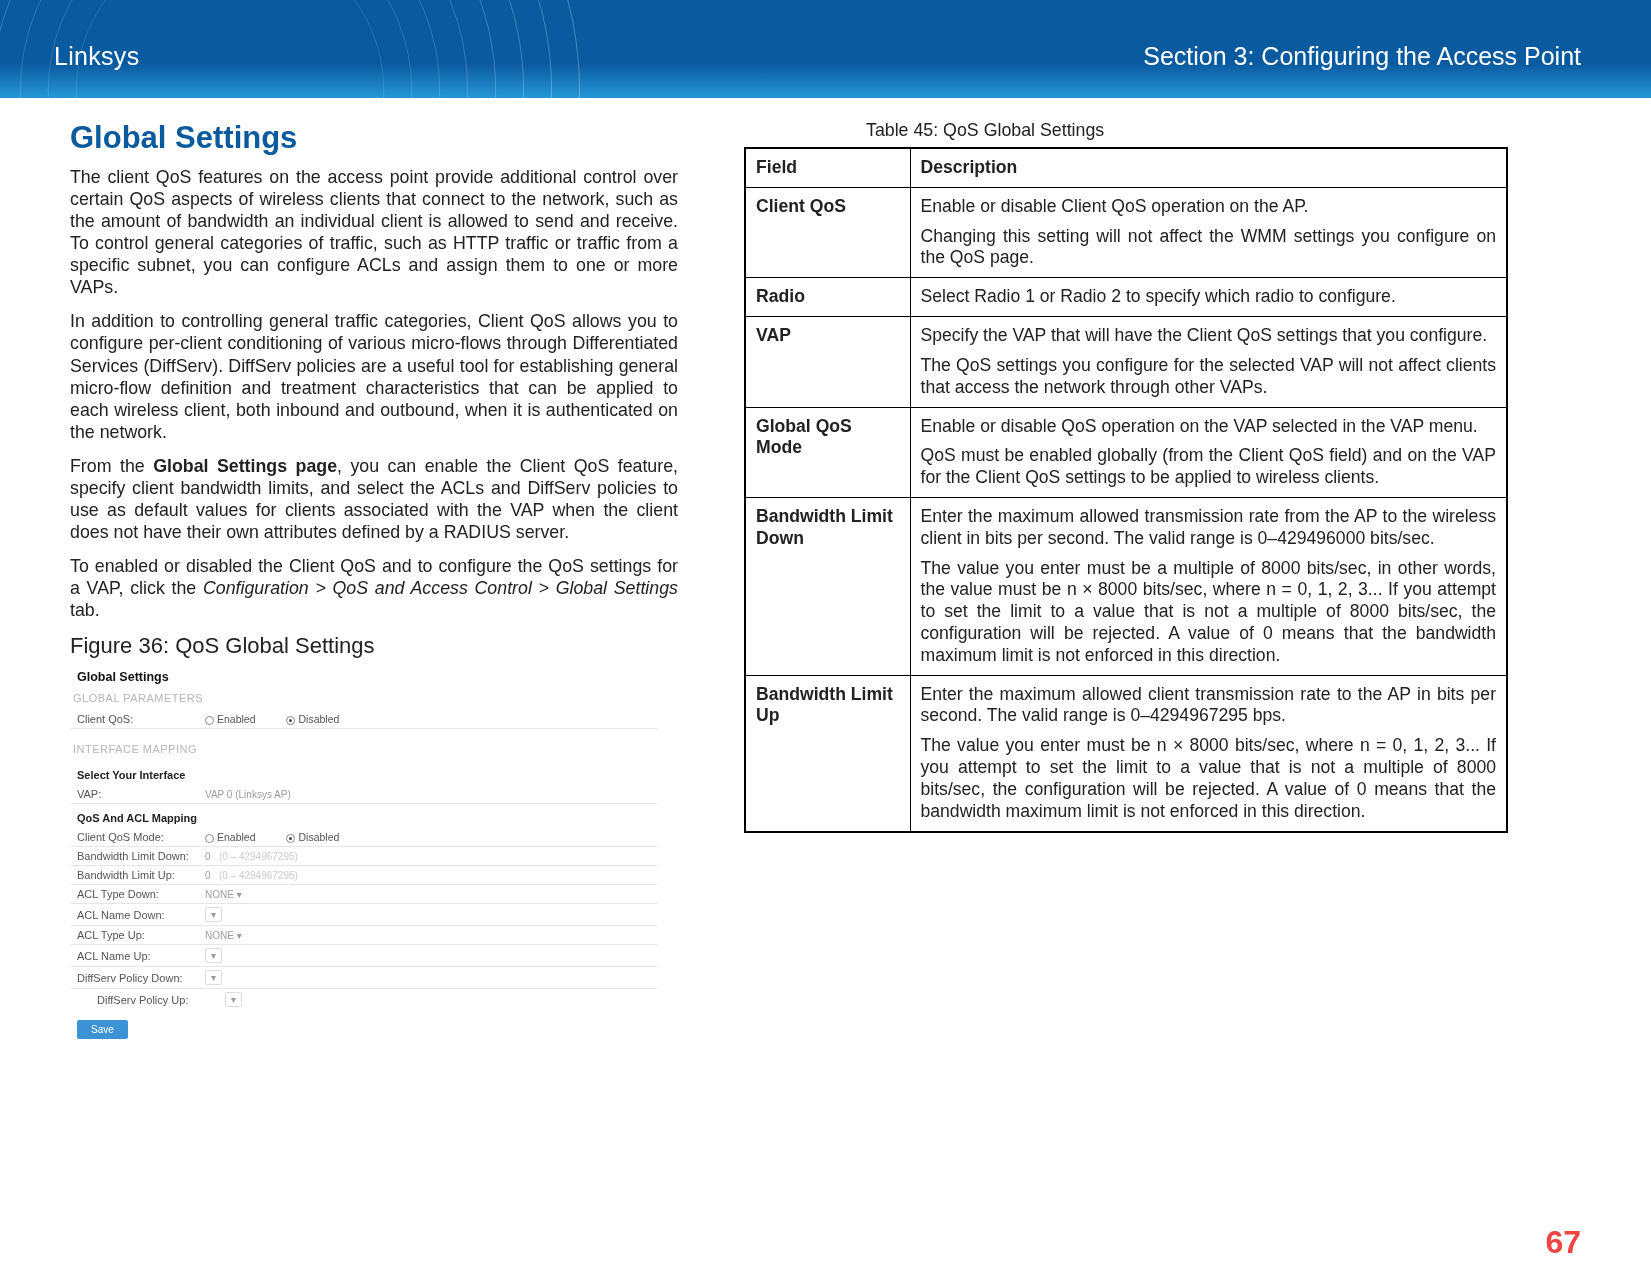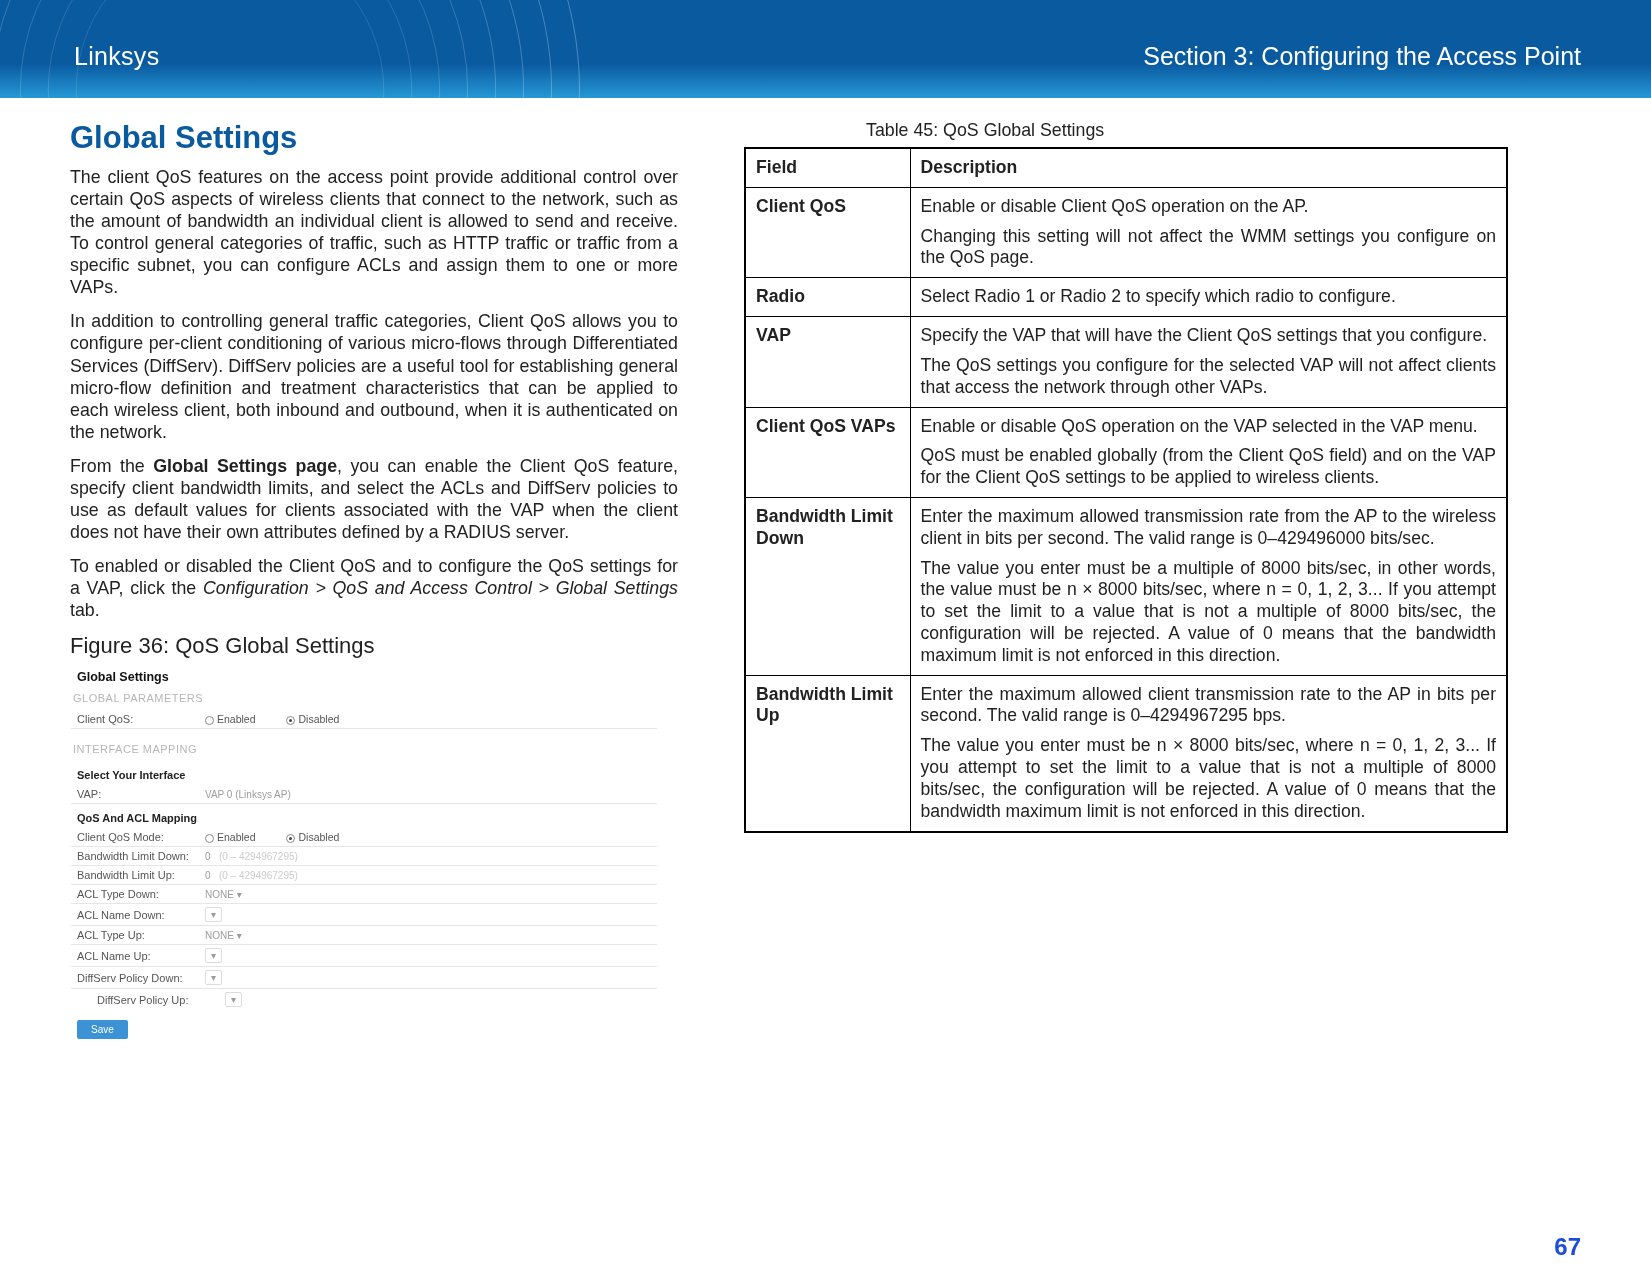--- a/index.html
+++ b/index.html
@@ -21,21 +21,21 @@
   }
   .banner .arcs div {
     position: absolute;
     border: 1px solid rgba(255,255,255,0.28);
     border-radius: 50%;
     width: 700px; height: 700px;
     left: 0; top: 0;
   }
   .banner .brand {
     position: absolute;
-    left: 74px; top: 42px;
+    left: 54px; top: 42px;
     color: #fff;
     font-size: 25px;
     font-weight: 400;
     letter-spacing: .3px;
   }
   .banner .section {
     position: absolute;
     right: 70px; top: 42px;
     color: #fff;
     font-size: 25px;
@@ -109,23 +109,23 @@
   }
   table.defs thead th { font-weight: 700; }
   table.defs td.field { font-weight: 700; width: 165px; }
   table.defs td.desc p { margin-bottom: 8px; text-align: justify; }
   table.defs td.desc p:last-child { margin-bottom: 0; }
 
   .page-num {
     position: absolute;
     right: 70px;
     bottom: 14px;
-    font-size: 24px;
+    font-size: 32px;
     font-weight: 700;
-    color: #1d4ed8;
+    color: #ef4444;
   }
 </style>
 </head>
 <body>
 
 <div class="banner">
   <div class="arcs">
     <div style="transform:scale(1.00)"></div>
     <div style="transform:scale(0.92)"></div>
     <div style="transform:scale(0.84)"></div>
@@ -246,21 +246,21 @@
           </td>
         </tr>
         <tr>
           <td class="field">VAP</td>
           <td class="desc">
             <p>Specify the VAP that will have the Client QoS settings that you configure.</p>
             <p>The QoS settings you configure for the selected VAP will not affect clients that access the network through other VAPs.</p>
           </td>
         </tr>
         <tr>
-          <td class="field">Client QoS VAPs</td>
+          <td class="field">Global QoS Mode</td>
           <td class="desc">
             <p>Enable or disable QoS operation on the VAP selected in the VAP menu.</p>
             <p>QoS must be enabled globally (from the Client QoS field) and on the VAP for the Client QoS settings to be applied to wireless clients.</p>
           </td>
         </tr>
         <tr>
           <td class="field">Bandwidth Limit Down</td>
           <td class="desc">
             <p>Enter the maximum allowed transmission rate from the AP to the wireless client in bits per second. The valid range is 0–429496000 bits/sec.</p>
             <p>The value you enter must be a multiple of 8000 bits/sec, in other words, the value must be n × 8000 bits/sec, where n = 0, 1, 2, 3... If you attempt to set the limit to a value that is not a multiple of 8000 bits/sec, the configuration will be rejected. A value of 0 means that the bandwidth maximum limit is not enforced in this direction.</p>

